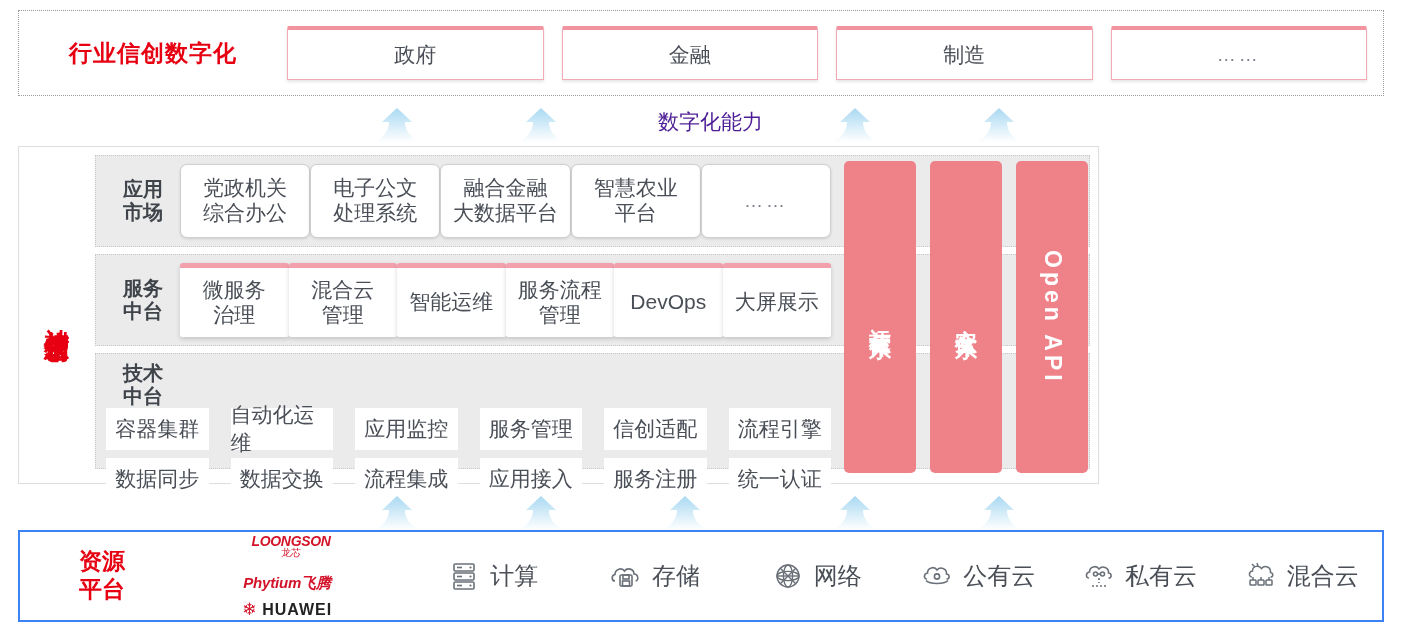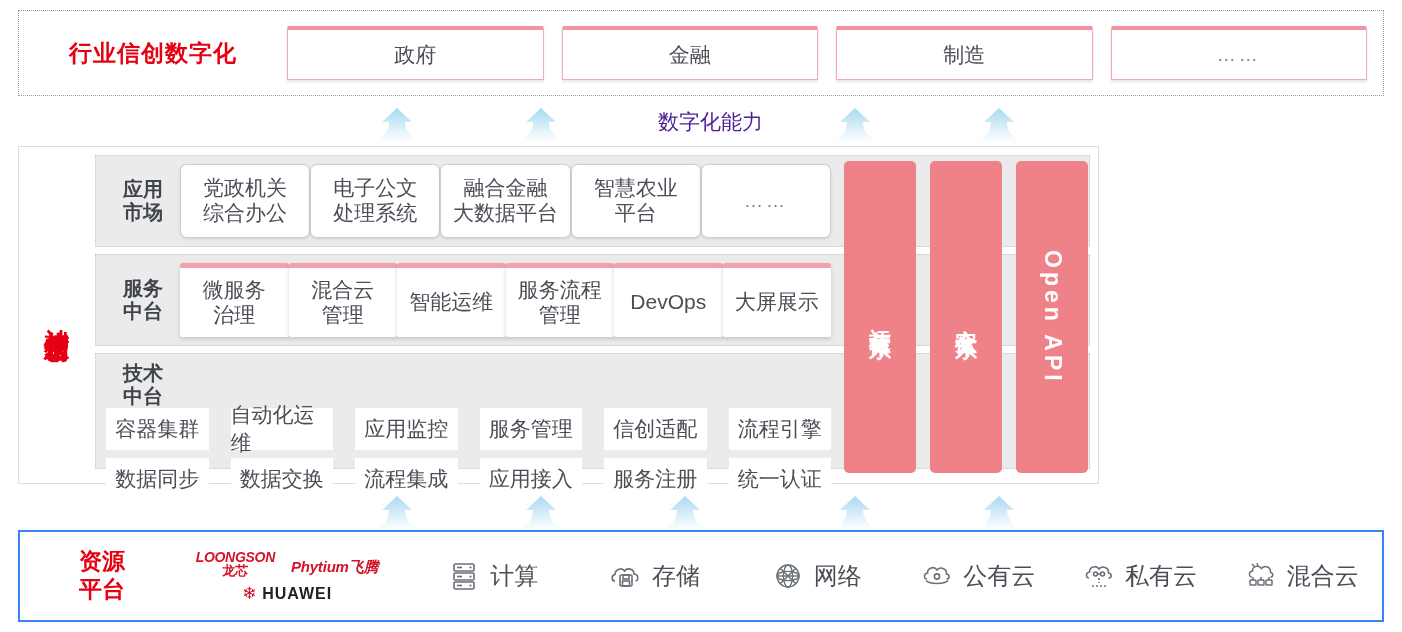--- a/index.html
+++ b/index.html
@@ -153,28 +153,28 @@
   }
   .resource-title {
     width: 120px; text-align: center;
     color: #E60012; font-weight: bold; font-size: 23px; line-height: 1.2;
     margin-left: 22px;
   }
   .vendor-logos {
     width: 250px; display: flex; flex-direction: column;
     align-items: center; gap: 8px;
   }
-  .vendor-row-1 { display: flex; align-items: flex-end; gap: 16px; }
+  .vendor-row-1 { display: flex; align-items: flex-end; gap: 16px; flex-direction: column; }
   .logo-loongson { text-align: center; line-height: 1; }
   .logo-loongson .en {
     color: #d3132a; font-weight: bold; font-size: 14px;
     font-style: italic; letter-spacing: -0.3px; display: block;
   }
   .logo-loongson .cn {
-    color: #d3132a; font-weight: bold; font-size: 13px; display: block;
+    color: #d3132a; font-weight: normal; font-size: 10px; display: block;
   }
   .logo-phytium {
     color: #d3132a; font-weight: bold; font-size: 15px;
     font-style: italic; letter-spacing: -0.2px;
   }
   .logo-huawei { display: flex; align-items: center; gap: 6px; }
   .logo-huawei .hw-mark { color: #d3132a; font-size: 17px; line-height: 1; }
   .logo-huawei .hw-text {
     color: #222; font-weight: bold; font-size: 16px; letter-spacing: 1px;
   }

